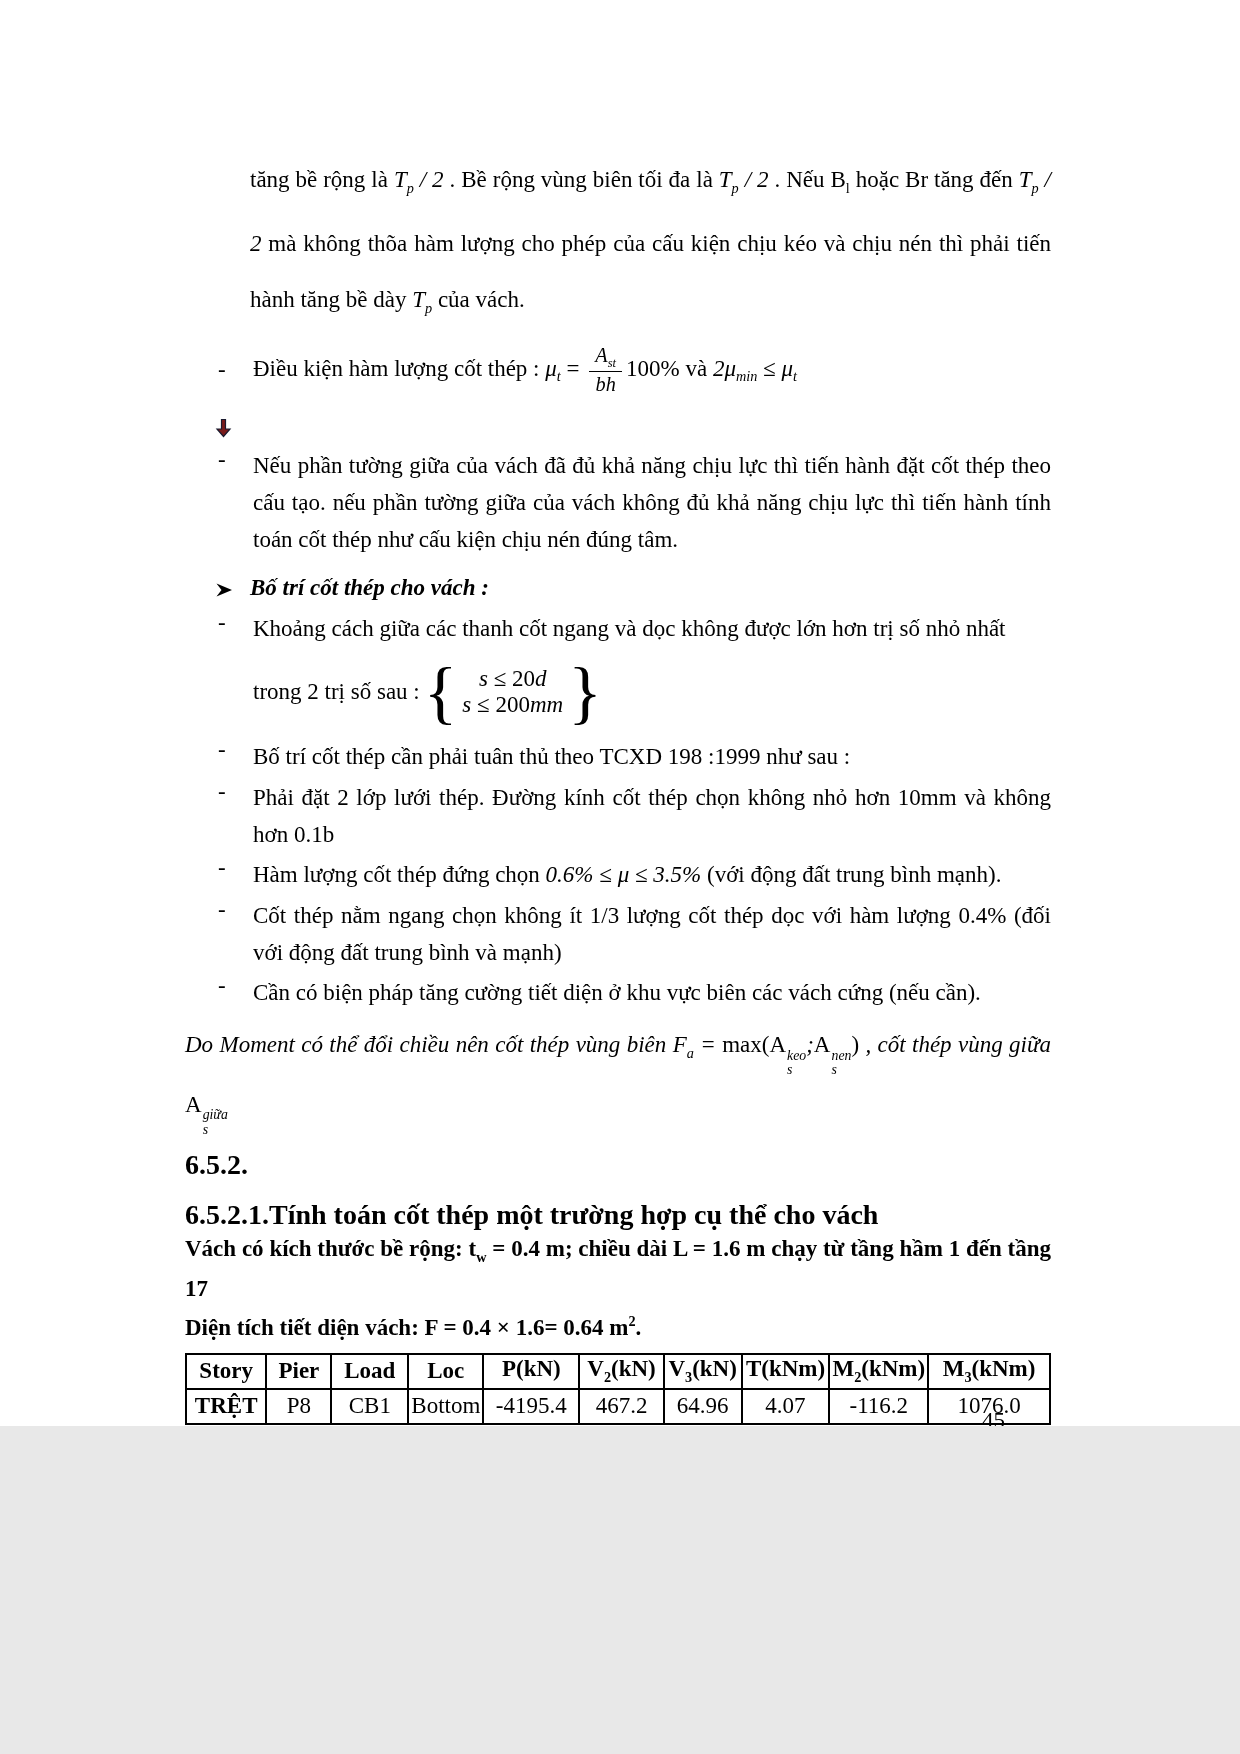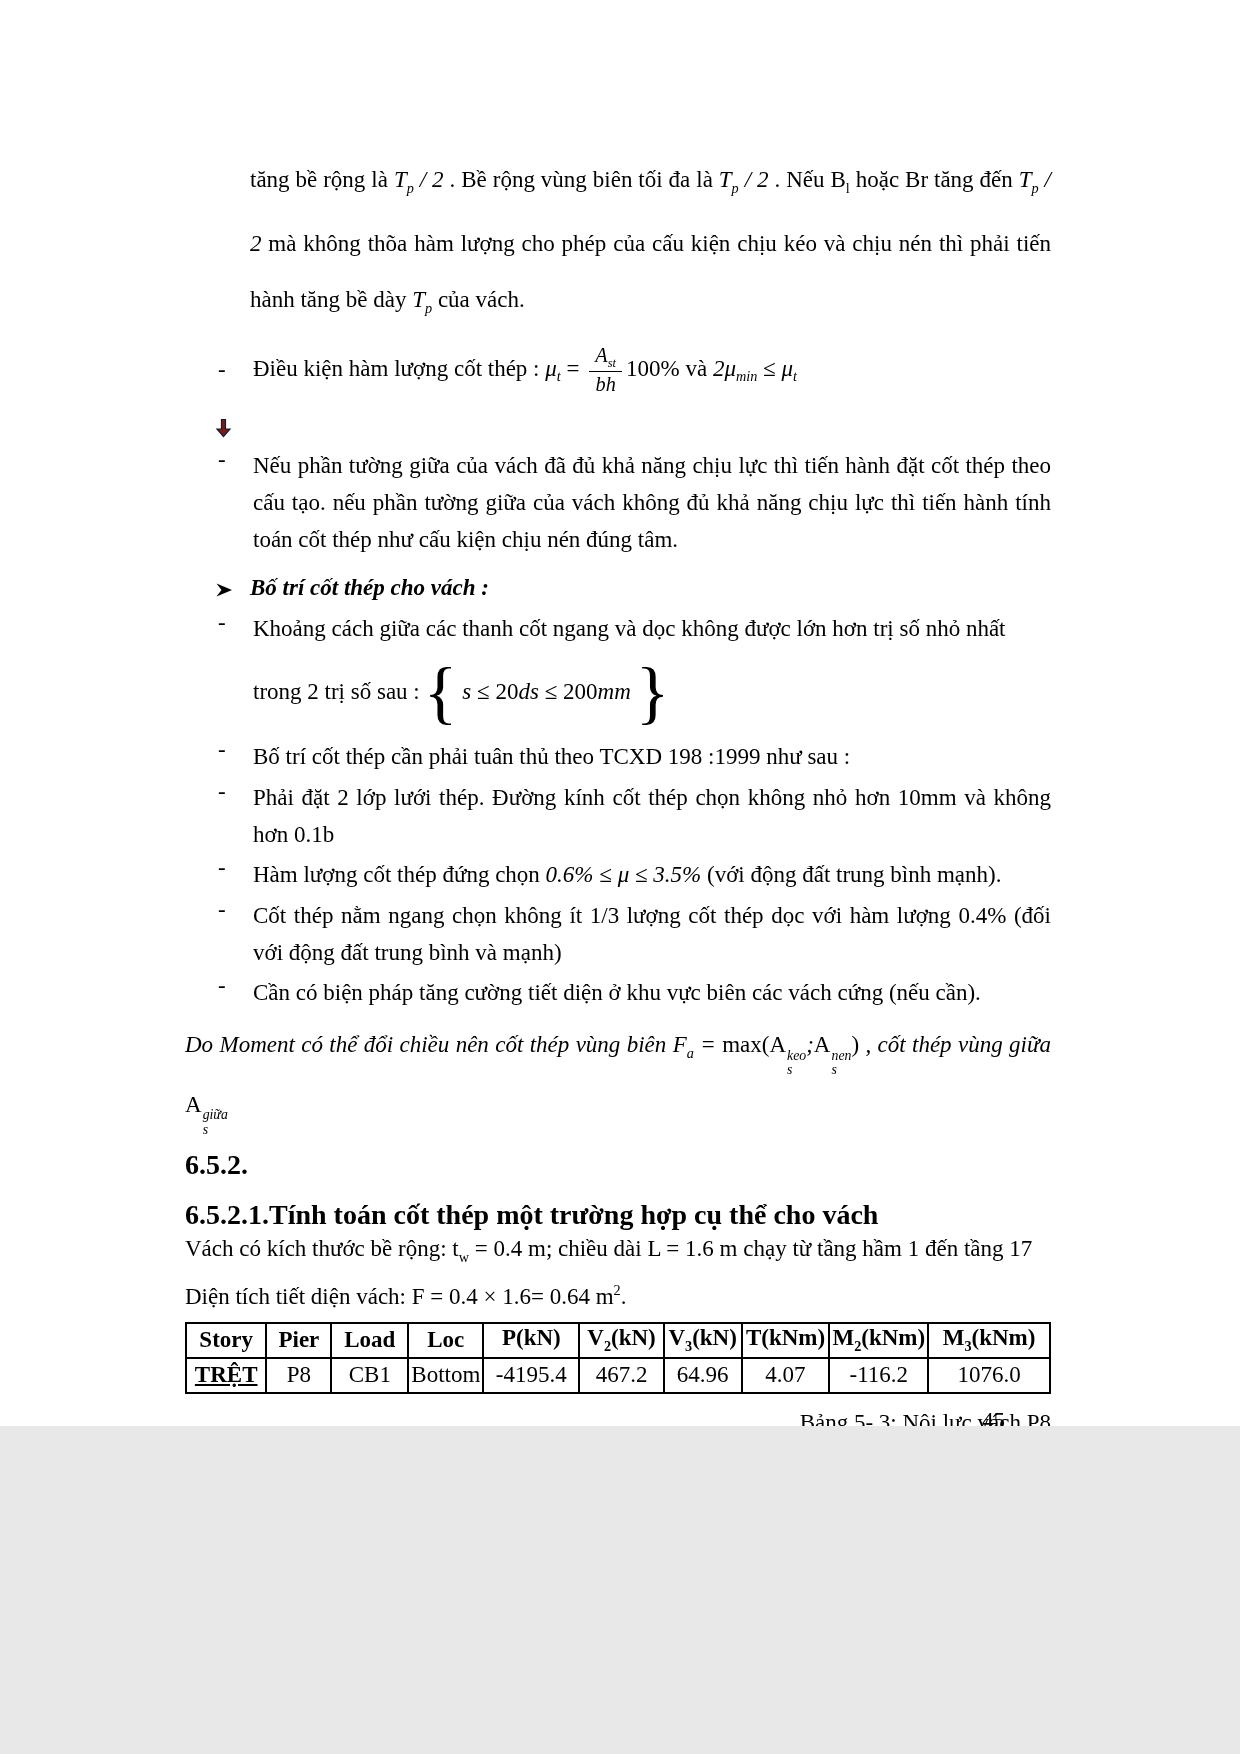--- a/index.html
+++ b/index.html
@@ -11,21 +11,21 @@
     font-family:"Liberation Serif","DejaVu Serif",serif;
     font-size:23px;
     color:#000;
     overflow:hidden;
   }
   .content { position:absolute; left:185px; top:152px; width:866px; }
 
   .jpara { text-align:justify; }
   .p1 { margin-left:65px; line-height:56px; }
   .it { font-style:italic; }
-  .b  { font-weight:bold;text-decoration:underline; }
+  .b  { font-weight:bold; }
   .bi { font-weight:bold; font-style:italic; }
 
   sub { font-size:0.62em; }
   sup { font-size:0.62em; }
 
   
   .li { display:flex; margin-top:2px; }
   .li .dash { flex:0 0 35px; margin-left:33px; }
   .li .li-text { flex:1; text-align:justify; line-height:37px; }
   .lh40 .li-text { line-height:40px; }
@@ -46,37 +46,37 @@
   .step5 .bullet { flex:0 0 35px; margin-left:30px; }
 
   
   .arrow-head { display:flex; align-items:center; margin-top:10px; min-height:40px; }
   .arrow-head .bullet { flex:0 0 35px; margin-left:30px; }
 
   
   .brace-line { display:flex; align-items:center; margin-top:2px; margin-left:68px; min-height:86px; }
   .brace-group { display:inline-flex; align-items:center; margin-left:4px; }
   .brace { font-size:70px; font-weight:300; line-height:0.9; }
-  .brace-lines { display:flex; padding:0 5px; }
+  .brace-lines { display:flex; flex-direction:column; padding:0 5px;align-items:center; }
 
   
   .ss {
     display:inline-flex; flex-direction:column; align-items:flex-start;
     vertical-align:-0.55em; line-height:1.05; font-size:0.6em; margin-left:1px;
   }
 
   .moment { margin-top:6px; line-height:52px; text-align:justify; font-style:italic; }
 
   .hgroup { display:flex; font-weight:bold; font-size:28px; }
   .h652  { margin-top:12px; min-height:32px; }
   .h6521 { margin-top:18px;  min-height:32px; }
   .h652 .num  { flex:0 0 63px; }
   .h6521 .num { flex:0 0 78px; }
 
-  .bodytext { margin-top:2px; line-height:31px; text-align:justify; }
+  .bodytext { margin-top:2px; line-height:31px; text-align:justify;font-weight:bold; }
 
   table.forces { border-collapse:collapse; margin-top:10px; width:866px; }
   table.forces th, table.forces td {
     border:2px solid #000; text-align:center; padding:1px 2px; height:31px;
     font-size:23px;
   }
   table.forces th { font-weight:bold; }
   .caption { text-align:right; margin-top:14px; line-height:30px; }
 
   .page-num { position:absolute; left:982px; top:1408px; }

